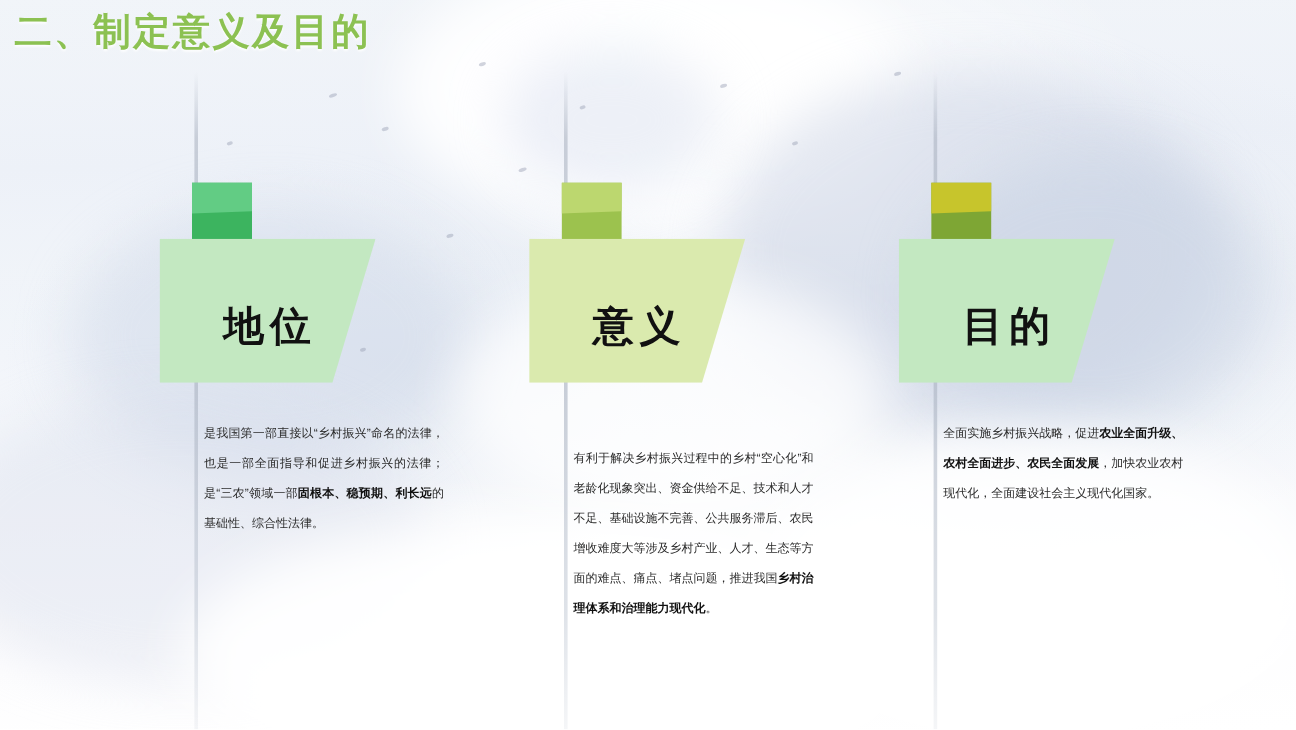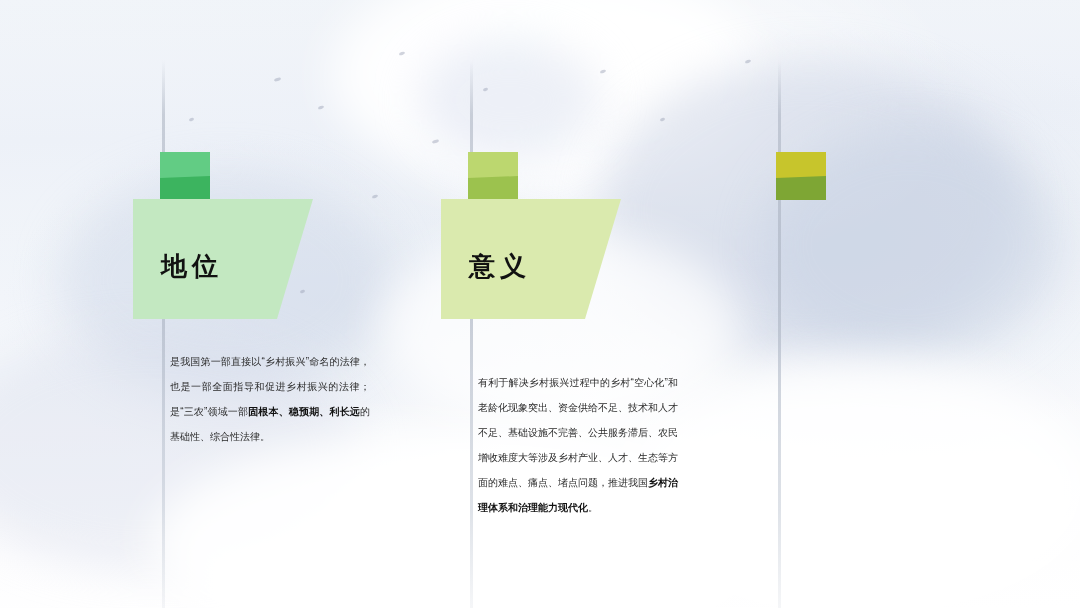--- a/index.html
+++ b/index.html
@@ -35,22 +35,22 @@
   .col{position:absolute;top:0;height:608px;width:330px;}
   .pole{
     position:absolute;top:60px;width:3px;height:548px;
     background:linear-gradient(180deg,rgba(160,168,182,0) 0%,rgba(168,176,190,.55) 10%,rgba(176,184,198,.70) 45%,rgba(190,198,210,.50) 82%,rgba(200,206,216,.18) 100%);
   }
   .ribbon{position:absolute;width:62px;height:48px;}
   .ribbon .rb{position:absolute;inset:0;}
   .banner{position:absolute;}
   .banner .bg{position:absolute;inset:0;}
   .banner .lbl{
-    position:absolute;left:28px;top:50px;
-    font-size:26px;font-weight:bold;color:#111;
+    position:absolute;left:53px;top:50px;
+    font-size:34px;font-weight:bold;color:#111;
     letter-spacing:5px;
   }
   .body{
     position:absolute;width:200px;
     font-size:10px;line-height:25px;color:#2b2b2b;
     text-align:justify;text-justify:inter-ideograph;
   }
   .body b{font-weight:bold;color:#111;}
 </style>
 </head>
@@ -74,20 +74,21 @@
   <div class="speck" style="left:432px;top:140px;width:7px;height:3px;"></div>
   <div class="speck" style="left:189px;top:118px;width:5px;height:3px;"></div>
   <div class="speck" style="left:372px;top:195px;width:6px;height:3px;"></div>
   <div class="speck" style="left:483px;top:88px;width:5px;height:3px;"></div>
   <div class="speck" style="left:600px;top:70px;width:6px;height:3px;"></div>
   <div class="speck" style="left:660px;top:118px;width:5px;height:3px;"></div>
   <div class="speck" style="left:745px;top:60px;width:6px;height:3px;"></div>
   <div class="speck" style="left:560px;top:230px;width:5px;height:3px;"></div>
   <div class="speck" style="left:300px;top:290px;width:5px;height:3px;"></div>
 
+  <div id="title">二、制定意义及目的</div>
 
   <div class="col" style="left:0;">
     <div class="pole" style="left:162px;"></div>
 
     <div class="ribbon" style="left:160px;top:152px;">
       <svg class="rb" viewBox="0 0 62 48" preserveAspectRatio="none">
         <polygon points="0,0 50,0 50,48 0,48 0,26" fill="#3cb45f"></polygon>
         <polygon points="0,0 50,0 50,24 0,26" fill="#62cc84"></polygon>
         <polygon points="50,0 50,48 62,38 62,10" fill="#2ea352" opacity=".0"></polygon>
       </svg>
@@ -126,16 +127,23 @@
   <div class="col" style="left:0;">
     <div class="pole" style="left:778px;"></div>
 
     <div class="ribbon" style="left:776px;top:152px;">
       <svg class="rb" viewBox="0 0 62 48" preserveAspectRatio="none">
         <polygon points="0,0 50,0 50,48 0,48 0,26" fill="#7ea634"></polygon>
         <polygon points="0,0 50,0 50,24 0,26" fill="#c7c52c"></polygon>
       </svg>
     </div>
 
+    <div class="banner" style="left:749px;top:199px;width:180px;height:120px;">
+      <svg class="bg" viewBox="0 0 180 120" preserveAspectRatio="none">
+        <polygon points="0,0 180,0 144,120 0,120" fill="#c3e8c1"></polygon>
+      </svg>
+      <div class="lbl">目的</div>
+    </div>
 
+    <div class="body" style="left:786px;top:349px;"><span>全面实施乡村振兴战略，促进</span><b>农业全面升级、农村全面进步、农民全面发展</b><span>，加快农业农村现代化，全面建设社会主义现代化国家。</span></div>
   </div>
 
 </div>
 
 </body></html>

